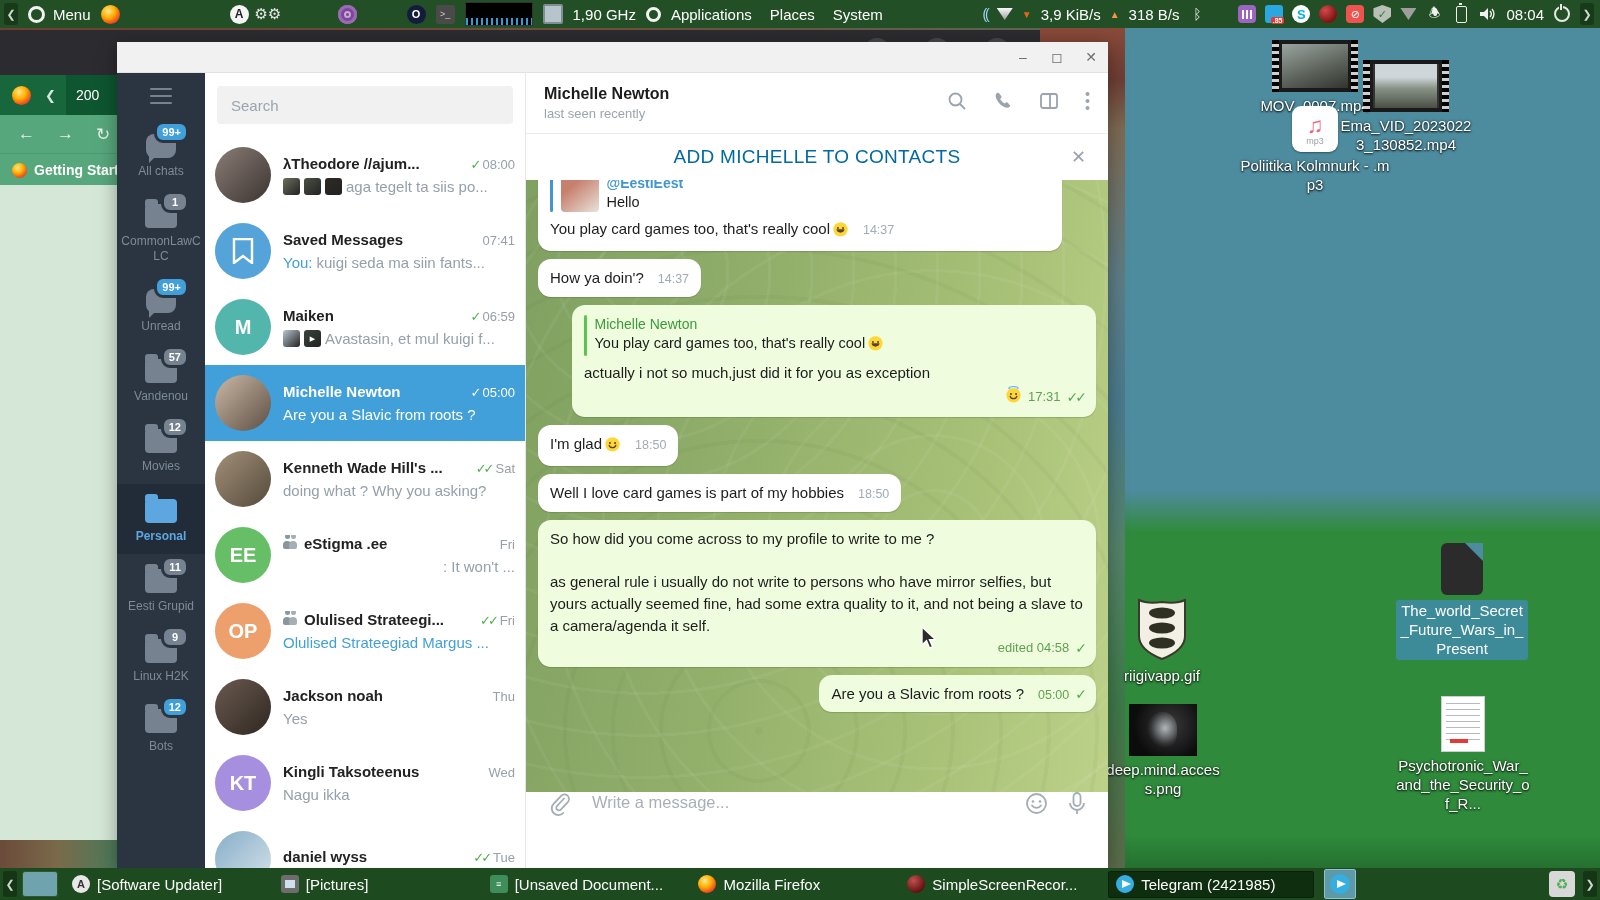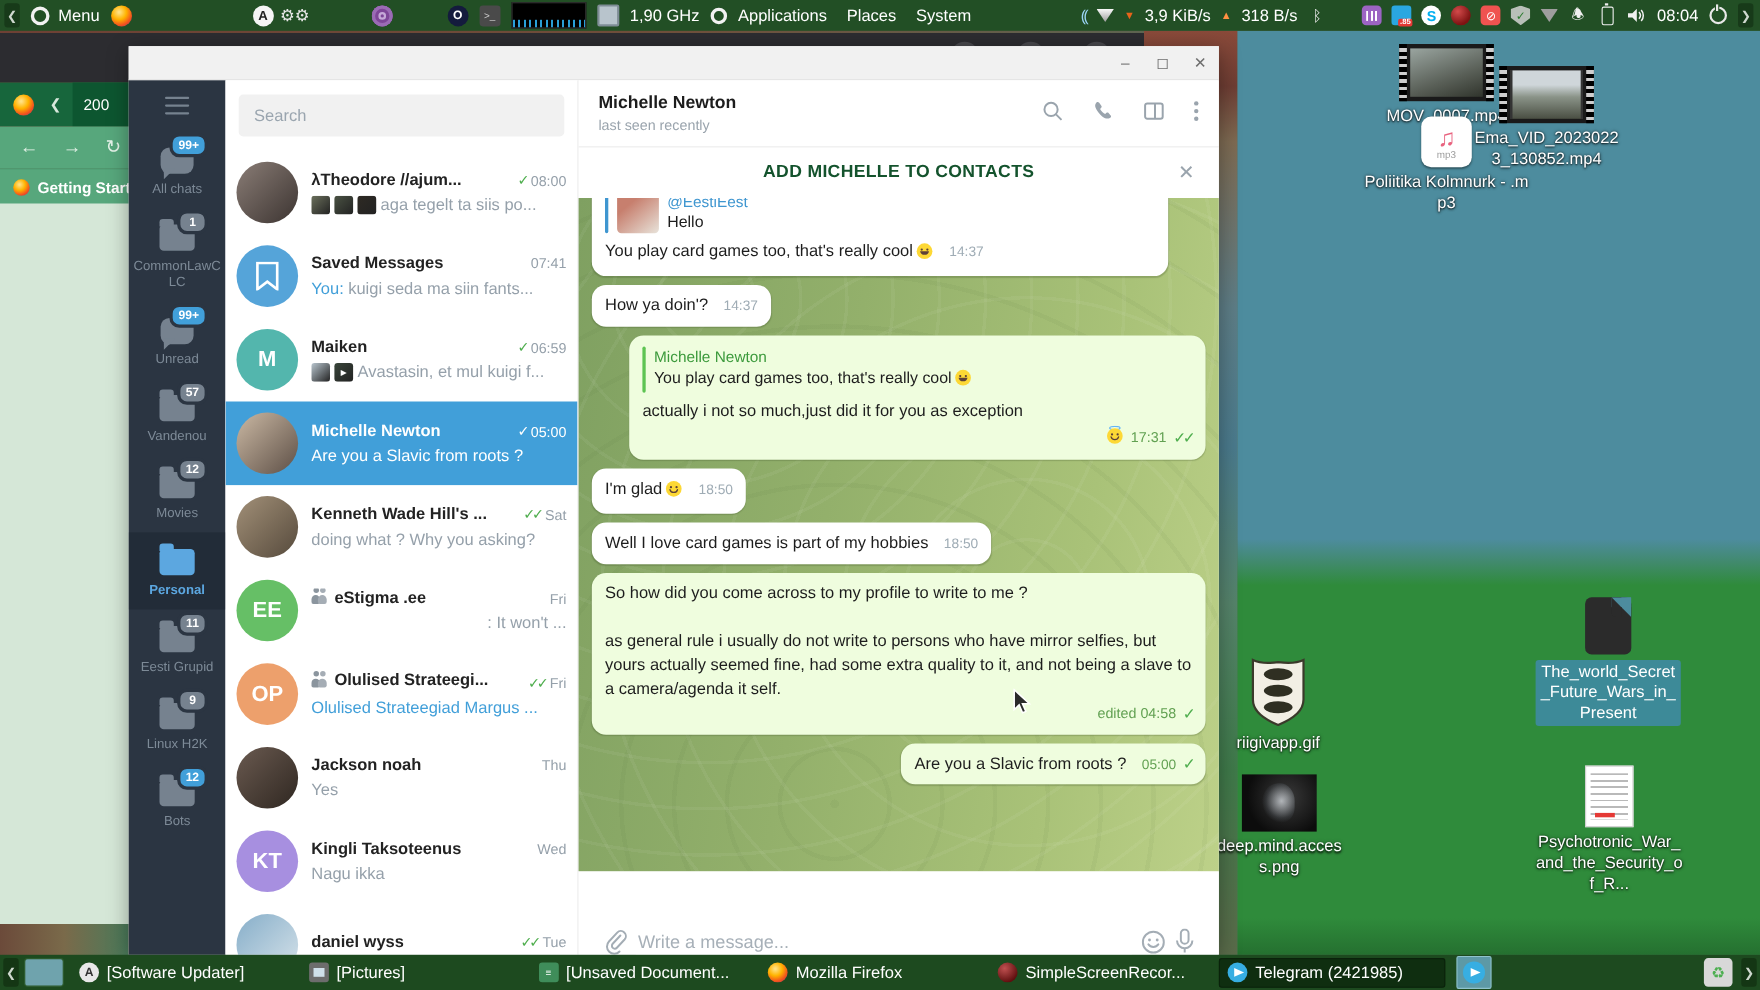--- a/index.html
+++ b/index.html
@@ -151,21 +151,21 @@
   .grpico b{position:absolute;top:-3px;left:8px;width:5px;height:5px;border-radius:50%;background:#a5adb5}
 
   
   #chatcol{flex:1;display:flex;flex-direction:column;min-width:0}
   #chat-header{height:60px;background:#fff;display:flex;align-items:center;padding:0 18px;flex:none}
   #chat-title .n{font-size:16px;font-weight:bold;color:#1c1c1c}
   #chat-title .s{font-size:13px;color:#9aa4ad;margin-top:3px}
   #hdr-icons{margin-left:auto;display:flex;align-items:center;gap:26px;color:#9aa4ad}
   #banner{height:46px;background:#fff;border-top:1px solid #ececec;display:flex;align-items:center;
     justify-content:center;position:relative;flex:none}
-  #banner .bl{color:#14532d;font-weight:bold;font-size:16px;letter-spacing:.3px}
+  #banner .bl{color:#0369a1;font-weight:normal;font-size:19px;letter-spacing:.3px}
   #banner .bx{position:absolute;right:22px;color:#9aa4ad;font-size:18px}
   #mscroll{flex:1;overflow:hidden;position:relative;
     background:linear-gradient(100deg,#7fa061 0%,#93b06b 40%,#a9c278 75%,#bdd189 100%)}
   #mscroll::before{content:'';position:absolute;inset:0;
     background:
      repeating-radial-gradient(circle at 20% 15%,rgba(255,255,255,.05) 0 3px,transparent 3px 42px),
      repeating-radial-gradient(circle at 70% 60%,rgba(255,255,255,.05) 0 3px,transparent 3px 55px),
      repeating-radial-gradient(circle at 40% 90%,rgba(60,90,40,.05) 0 4px,transparent 4px 48px)}
   #mlist{position:absolute;inset:0;padding:0 12px;display:flex;flex-direction:column}
   .mrow{display:flex;margin-top:8px}
@@ -173,35 +173,35 @@
   .mrow.out{justify-content:flex-end}
   .bubble{max-width:562px;background:#fff;border-radius:13px;padding:8px 12px 8px 12px;
     font-size:15px;color:#1d1d1d;line-height:1.45;box-shadow:0 1px 1px rgba(60,80,40,.25);position:relative}
   .mrow.out .bubble{background:#effdde}
   .bubble.wide{min-width:500px}
   .mrow.clip{margin-top:-16px}
   .reply{display:flex;gap:8px;margin:2px 0 6px;align-items:stretch}
   .rbar{width:2.5px;border-radius:2px;flex:none}
   .rbar.blue{background:#3f96d0}.rbar.green{background:#5dc452}
   .rthumb{width:38px;height:38px;border-radius:4px;flex:none;align-self:center}
-  .rtitle{font-size:14px;font-weight:normal;line-height:1.35}
+  .rtitle{font-size:14px;font-weight:bold;line-height:1.35}
   .rtitle.blue{color:#3f96d0}.rtitle.green{color:#3c9a3c;font-weight:normal}
   .rtext{font-size:14.5px;color:#1d1d1d;line-height:1.35;white-space:nowrap;overflow:hidden;
     text-overflow:ellipsis;max-width:470px}
   .mtime{font-size:12.5px;color:#9facb5;margin-left:14px;white-space:nowrap}
   .mrow.out .mtime{color:#62a152}
   .metaline{text-align:right;margin-top:2px;font-size:13px;color:#62a152;display:flex;
     justify-content:flex-end;align-items:center;gap:6px}
   .mchecks{color:#4fae4e;letter-spacing:-3px;font-size:14px}
   .daterow{display:flex;justify-content:center;margin-top:12px;margin-bottom:2px}
   .datepill{background:rgba(106,131,77,.85);color:#fff;font-size:14.5px;font-weight:bold;
     padding:4px 15px;border-radius:15px}
   .emoji{display:inline-block;vertical-align:-3px;margin-left:2px}
 
-  #compose{height:76px;background:#fff;display:flex;align-items:flex-end;padding:0 22px;gap:8px;flex:none}
+  #compose{height:76px;background:#fff;display:flex;align-items:flex-start;padding:0 22px;gap:20px;flex:none}
   #compose input{flex:1;border:none;outline:none;font-size:16.5px;color:#333;
     font-family:"Liberation Sans",sans-serif}
   #compose input::placeholder{color:#a7b0b8}
   .cico{color:#a4adb5;flex:none;display:flex}
 
   
   .dicon{position:absolute;z-index:2;display:flex;flex-direction:column;align-items:center;gap:5px}
   .dlabel{font-size:15px;color:#fff;text-align:center;line-height:1.25;
     text-shadow:0 1px 2px rgba(0,0,0,.9),0 0 3px rgba(0,0,0,.6);word-break:break-all}
   .dlabel.selected{background:#3d8a98;border-radius:3px;padding:2px 4px;text-shadow:none}

